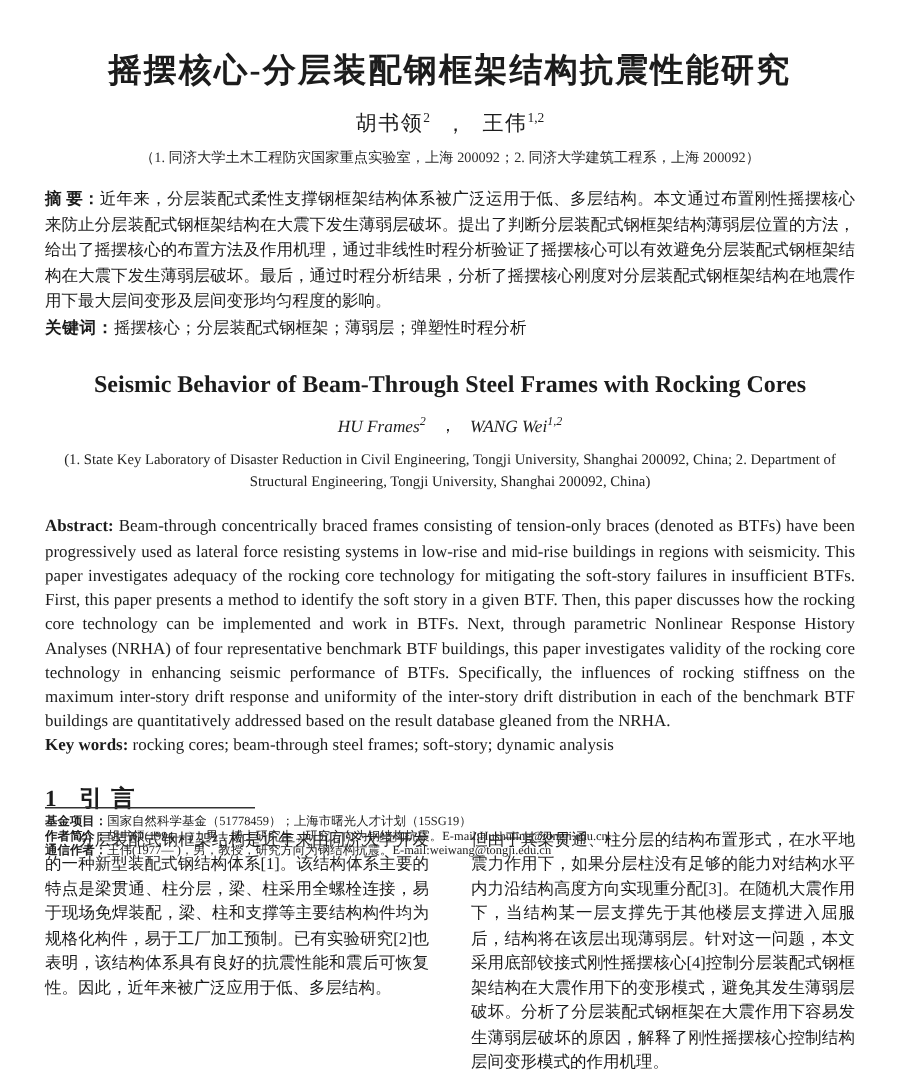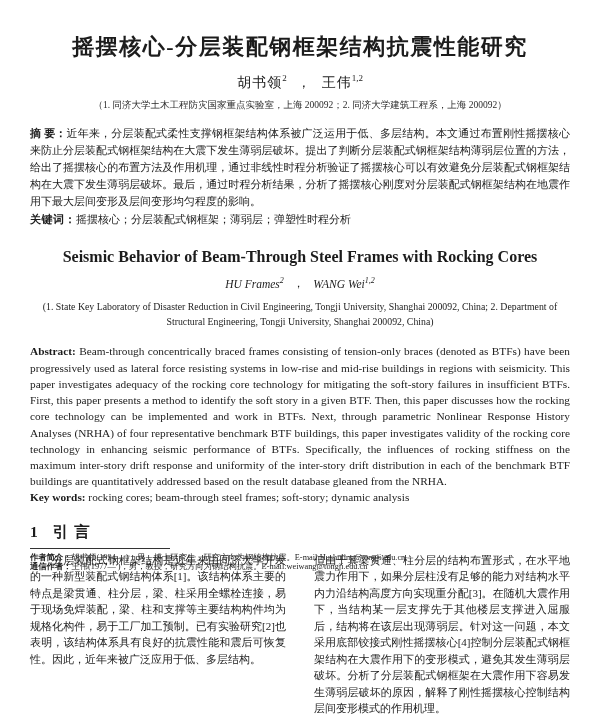--- a/index.html
+++ b/index.html
@@ -162,17 +162,18 @@
     <div class="col">
       <p class="indent">分层装配式钢框架结构是近年来由同济大学开发的一种新型装配式钢结构体系[1]。该结构体系主要的特点是梁贯通、柱分层，梁、柱采用全螺栓连接，易于现场免焊装配，梁、柱和支撑等主要结构构件均为规格化构件，易于工厂加工预制。已有实验研究[2]也表明，该结构体系具有良好的抗震性能和震后可恢复性。因此，近年来被广泛应用于低、多层结构。</p>
     </div>
     <div class="col">
       <p>但由于其梁贯通、柱分层的结构布置形式，在水平地震力作用下，如果分层柱没有足够的能力对结构水平内力沿结构高度方向实现重分配[3]。在随机大震作用下，当结构某一层支撑先于其他楼层支撑进入屈服后，结构将在该层出现薄弱层。针对这一问题，本文采用底部铰接式刚性摇摆核心[4]控制分层装配式钢框架结构在大震作用下的变形模式，避免其发生薄弱层破坏。分析了分层装配式钢框架在大震作用下容易发生薄弱层破坏的原因，解释了刚性摇摆核心控制结构层间变形模式的作用机理。</p>
     </div>
   </div>
 
   <div class="footnotes">
     <div class="fn-rule"></div>
+    <div class="fn-line"><span class="lbl">基金项目：</span><span>国家自然科学基金（51778459）；上海市曙光人才计划（15SG19）</span></div>
     <div class="fn-line"><span class="lbl">作者简介：</span><span>胡书领(1994— )，男，博士研究生，研究方向为钢结构抗震。E-mail:Hushuling@tongji.edu.cn</span></div>
     <div class="fn-line"><span class="lbl">通信作者：</span><span>王伟(1977— )，男，教授，研究方向为钢结构抗震。E-mail:weiwang@tongji.edu.cn</span></div>
   </div>
 
 </div>
 
 </body></html>

